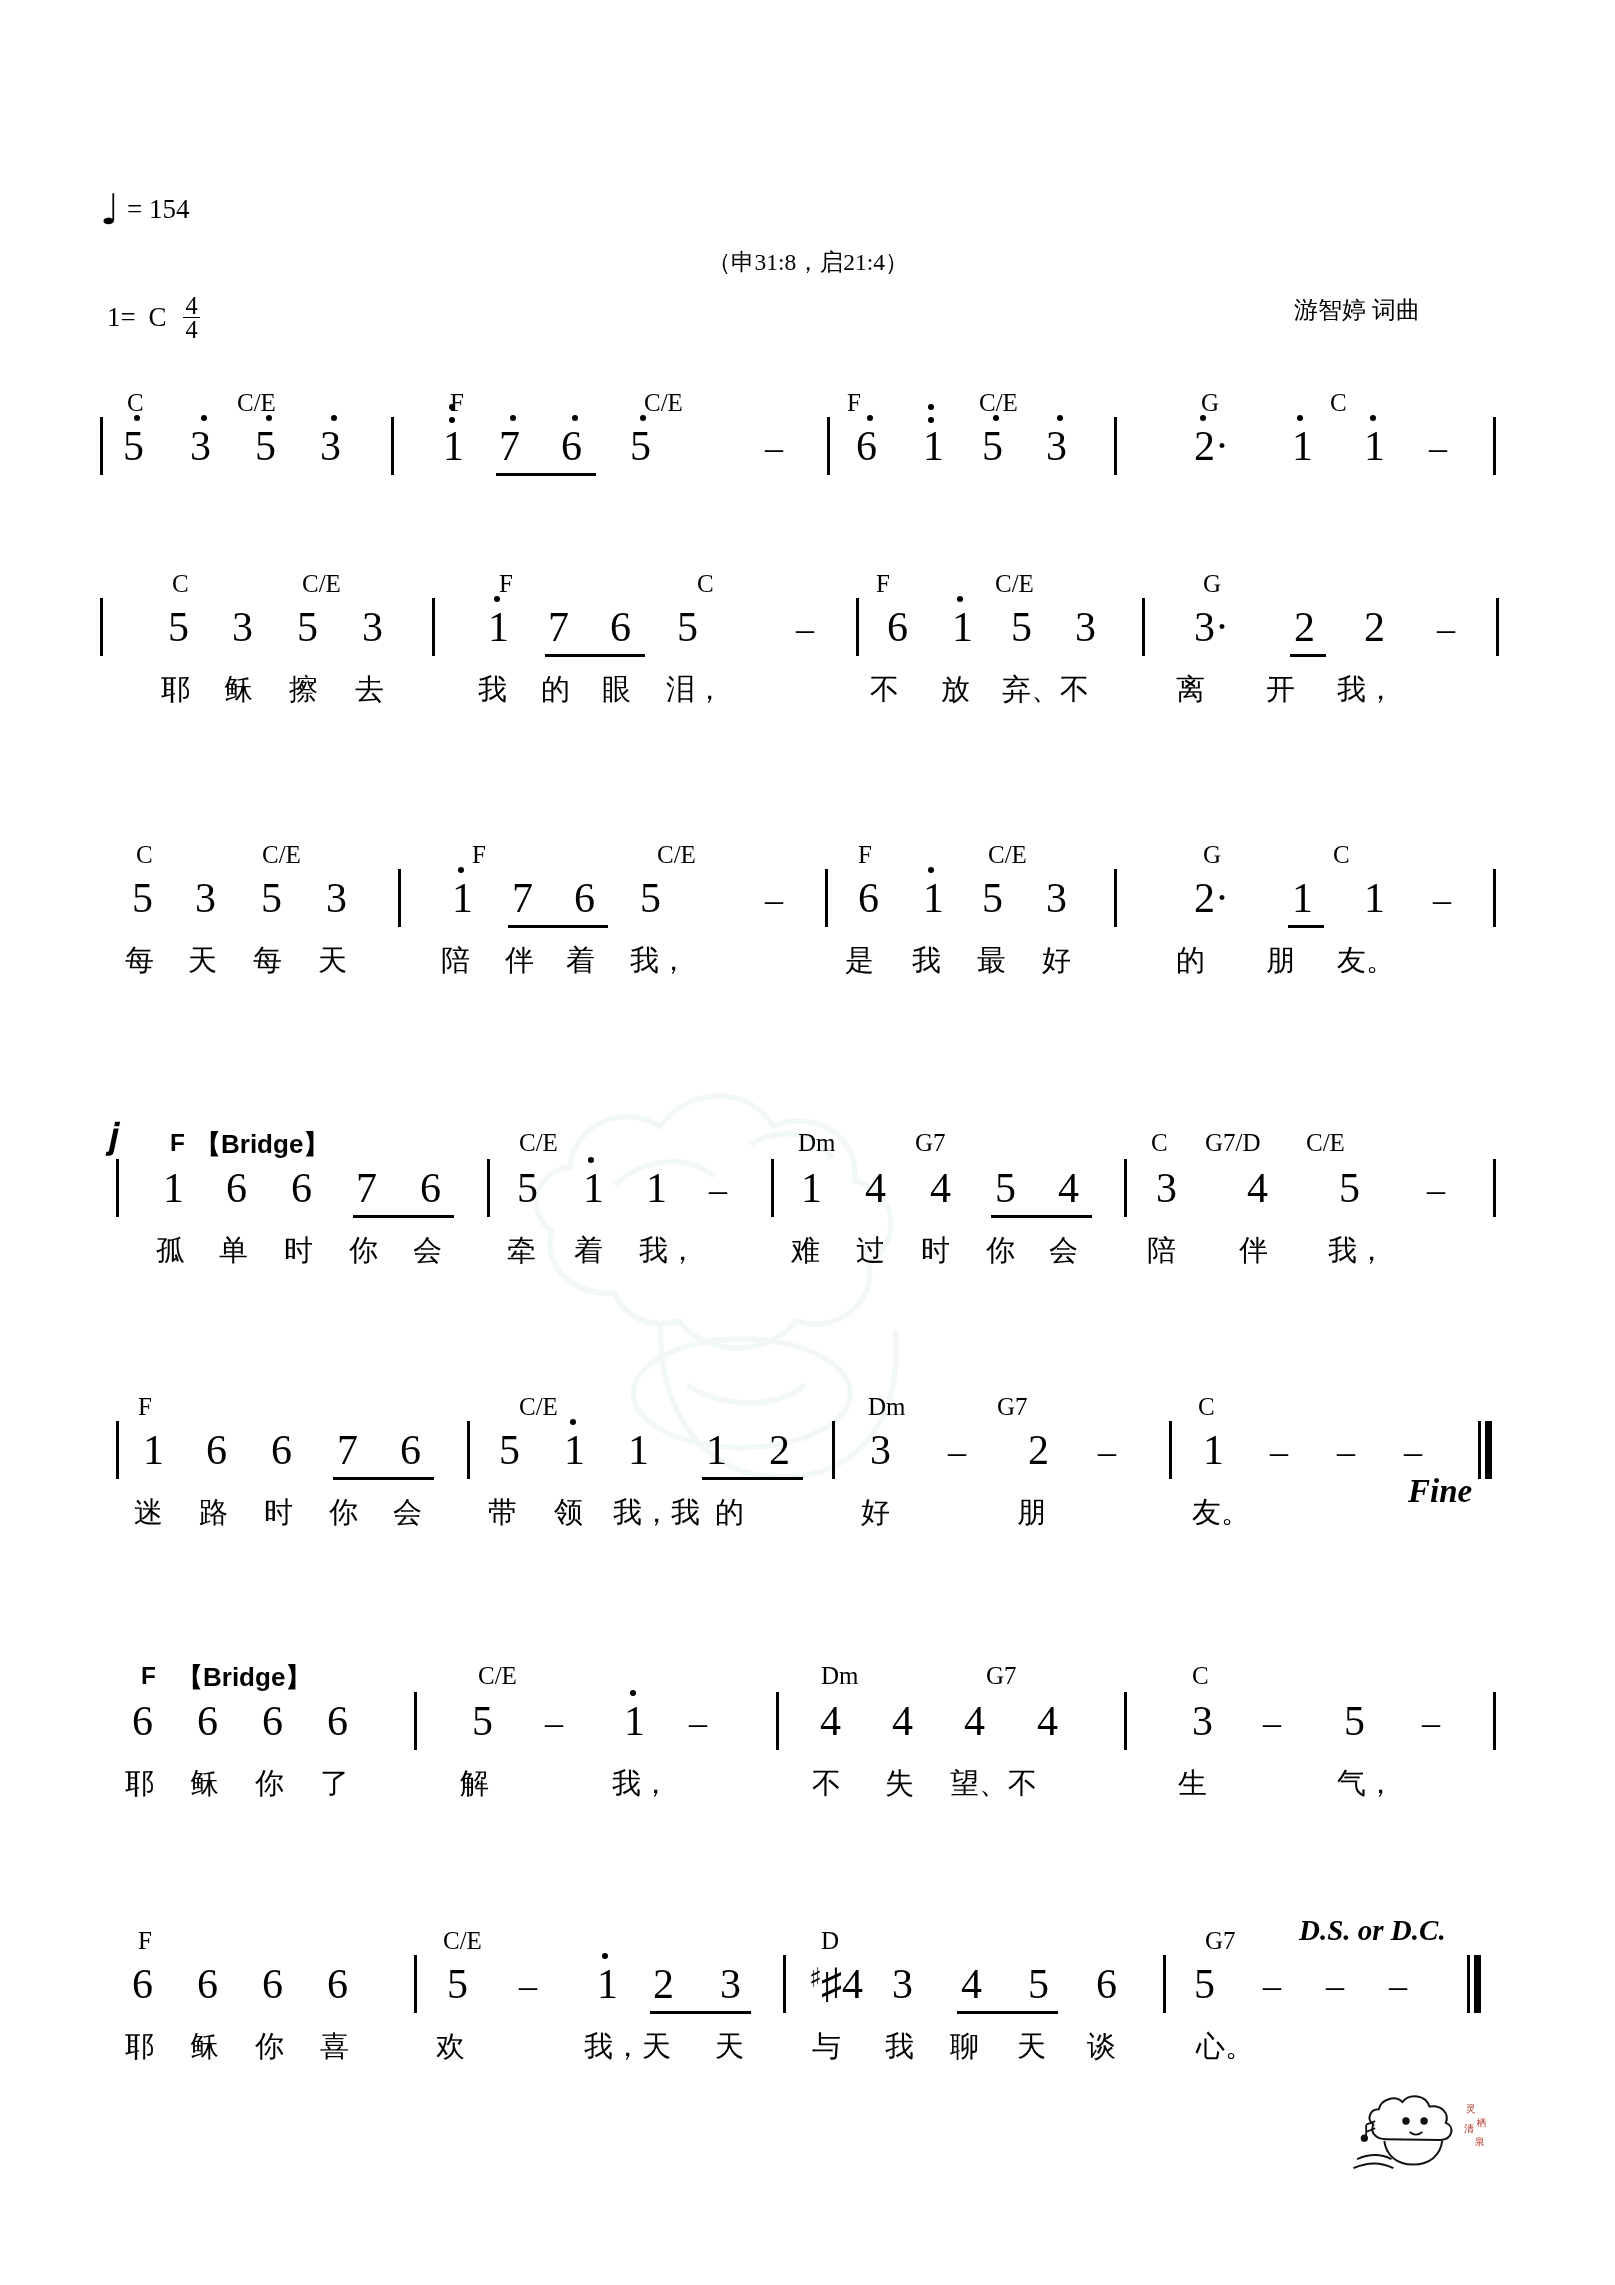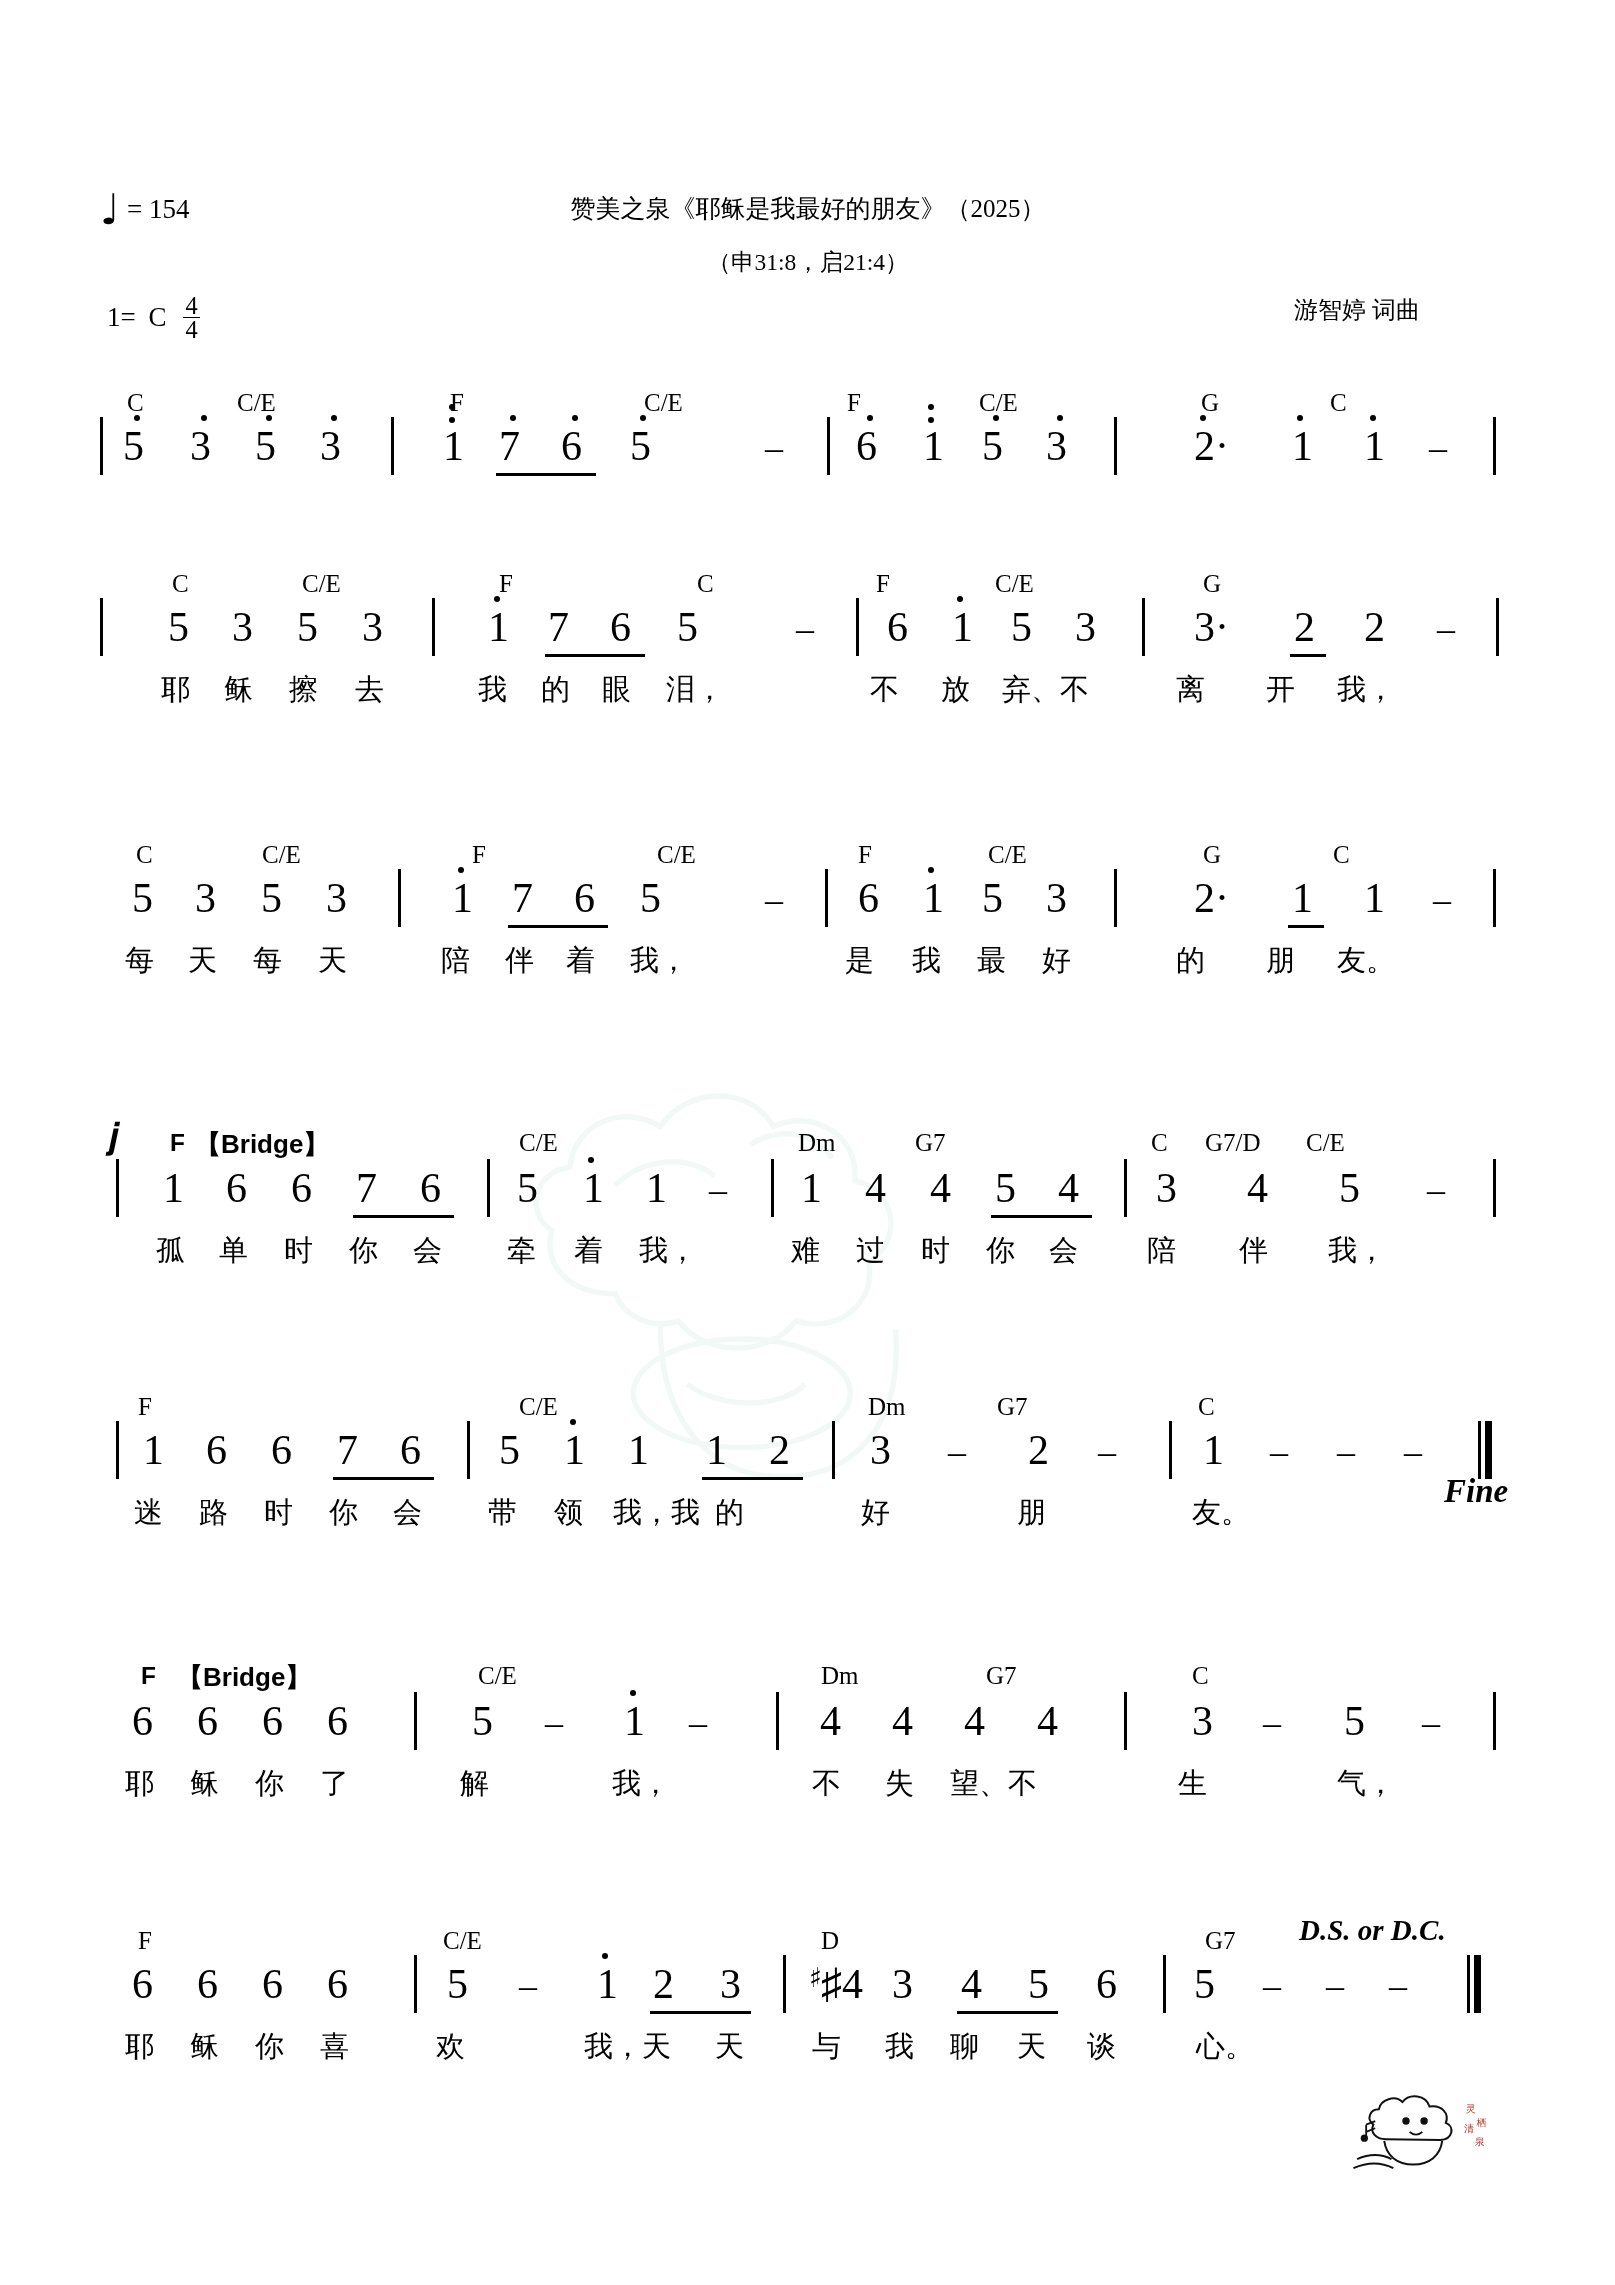--- a/index.html
+++ b/index.html
@@ -230,21 +230,20 @@
     <g fill="none" stroke="#9ec9b7" stroke-width="6">
       <path d="M250 420 C200 420 170 390 180 350 C150 330 160 285 200 280 C205 230 260 210 300 235 C330 190 400 190 425 235 C470 215 520 245 515 295 C560 305 570 360 530 385 C540 430 495 465 450 450 C420 490 350 490 320 450 C290 460 260 445 250 420 Z"></path>
       <path d="M300 455 C300 520 320 570 360 600 C400 630 470 630 510 600 C550 570 565 520 560 460"></path>
       <path d="M250 300 C280 270 330 265 360 290"></path>
       <path d="M400 255 C430 235 470 240 490 270"></path>
       <ellipse cx="390" cy="530" rx="120" ry="60"></ellipse>
       <path d="M330 520 C360 545 430 550 460 520"></path>
     </g>
   </svg>
 
-  <div class="subtitle1">赞美之泉《耶稣是我最好的朋友》（2025）</div>
   <div class="subtitle2">（申31:8，启21:4）</div>
   <div class="author">游智婷 词曲</div>
 
   <div class="tempo">
     <span class="note">♩</span>
     <span>= 154</span>
   </div>
 
   <div class="keysig">
     <span class="k1">1=</span>
@@ -525,21 +524,21 @@
       <span class="lyric" style="left:264px;">时</span>
       <span class="lyric" style="left:329px;">你</span>
       <span class="lyric" style="left:393px;">会</span>
       <span class="lyric" style="left:488px;">带</span>
       <span class="lyric" style="left:554px;">领</span>
       <span class="lyric" style="left:613px;">我，我</span>
       <span class="lyric" style="left:715px;">的</span>
       <span class="lyric" style="left:861px;">好</span>
       <span class="lyric" style="left:1017px;">朋</span>
       <span class="lyric" style="left:1192px;">友。</span>
-      <span class="italbold" style="left:1444px;top:-20px;">Fine</span>
+      <span class="italbold" style="left:1408px;top:-20px;">Fine</span>
     </div>
   </div>
 
   <div class="system" style="top:1655px;">
     <div class="chordrow" style="height:42px;">
       <span class="marker-label" style="left:141px;top:7.2px;">F</span>
       <span class="marker" style="left:177px;top:5.4px;">【Bridge】</span>
       <span class="chord" style="left:478px;top:7.2px;">C/E</span>
       <span class="chord" style="left:821px;top:7.2px;">Dm</span>
       <span class="chord" style="left:986px;top:7.2px;">G7</span>

